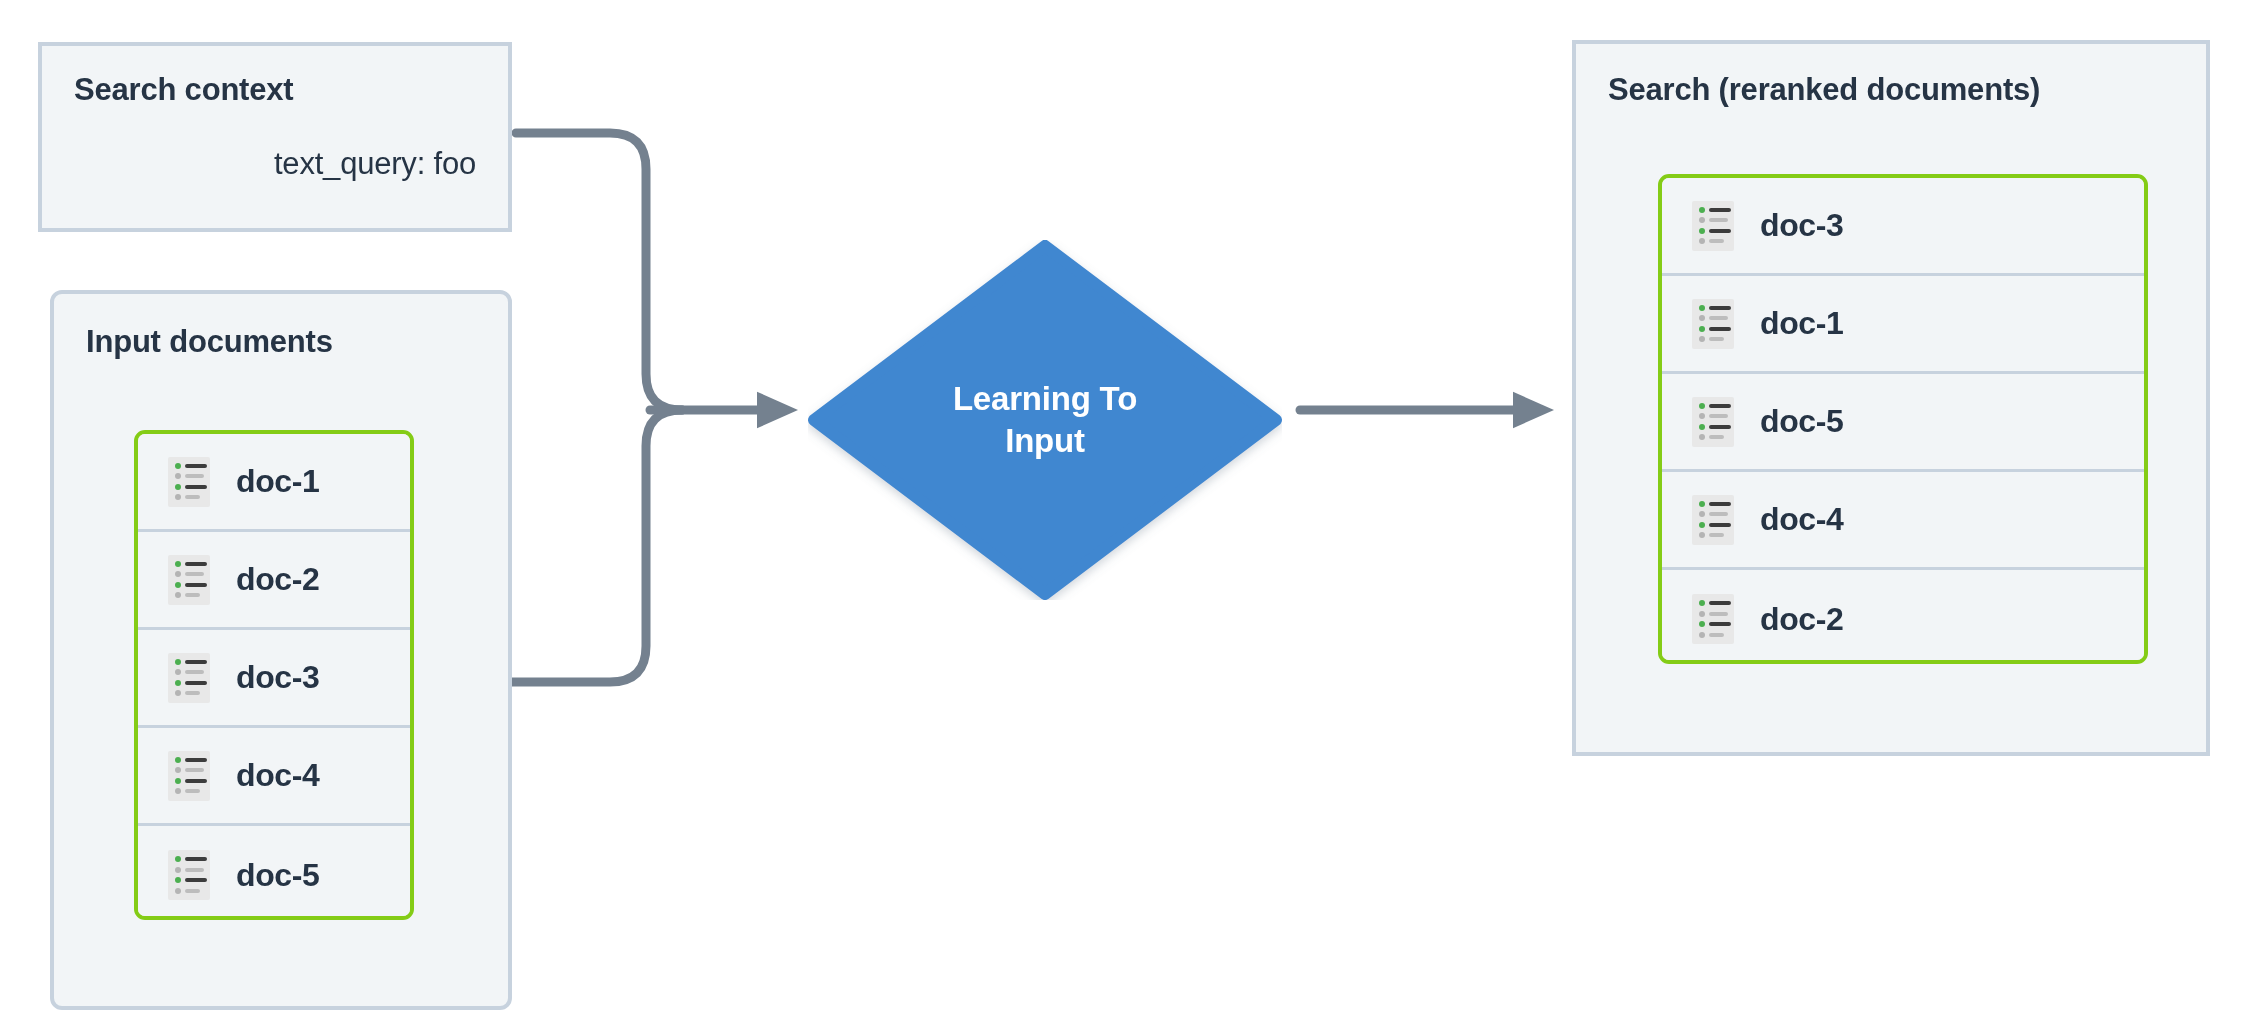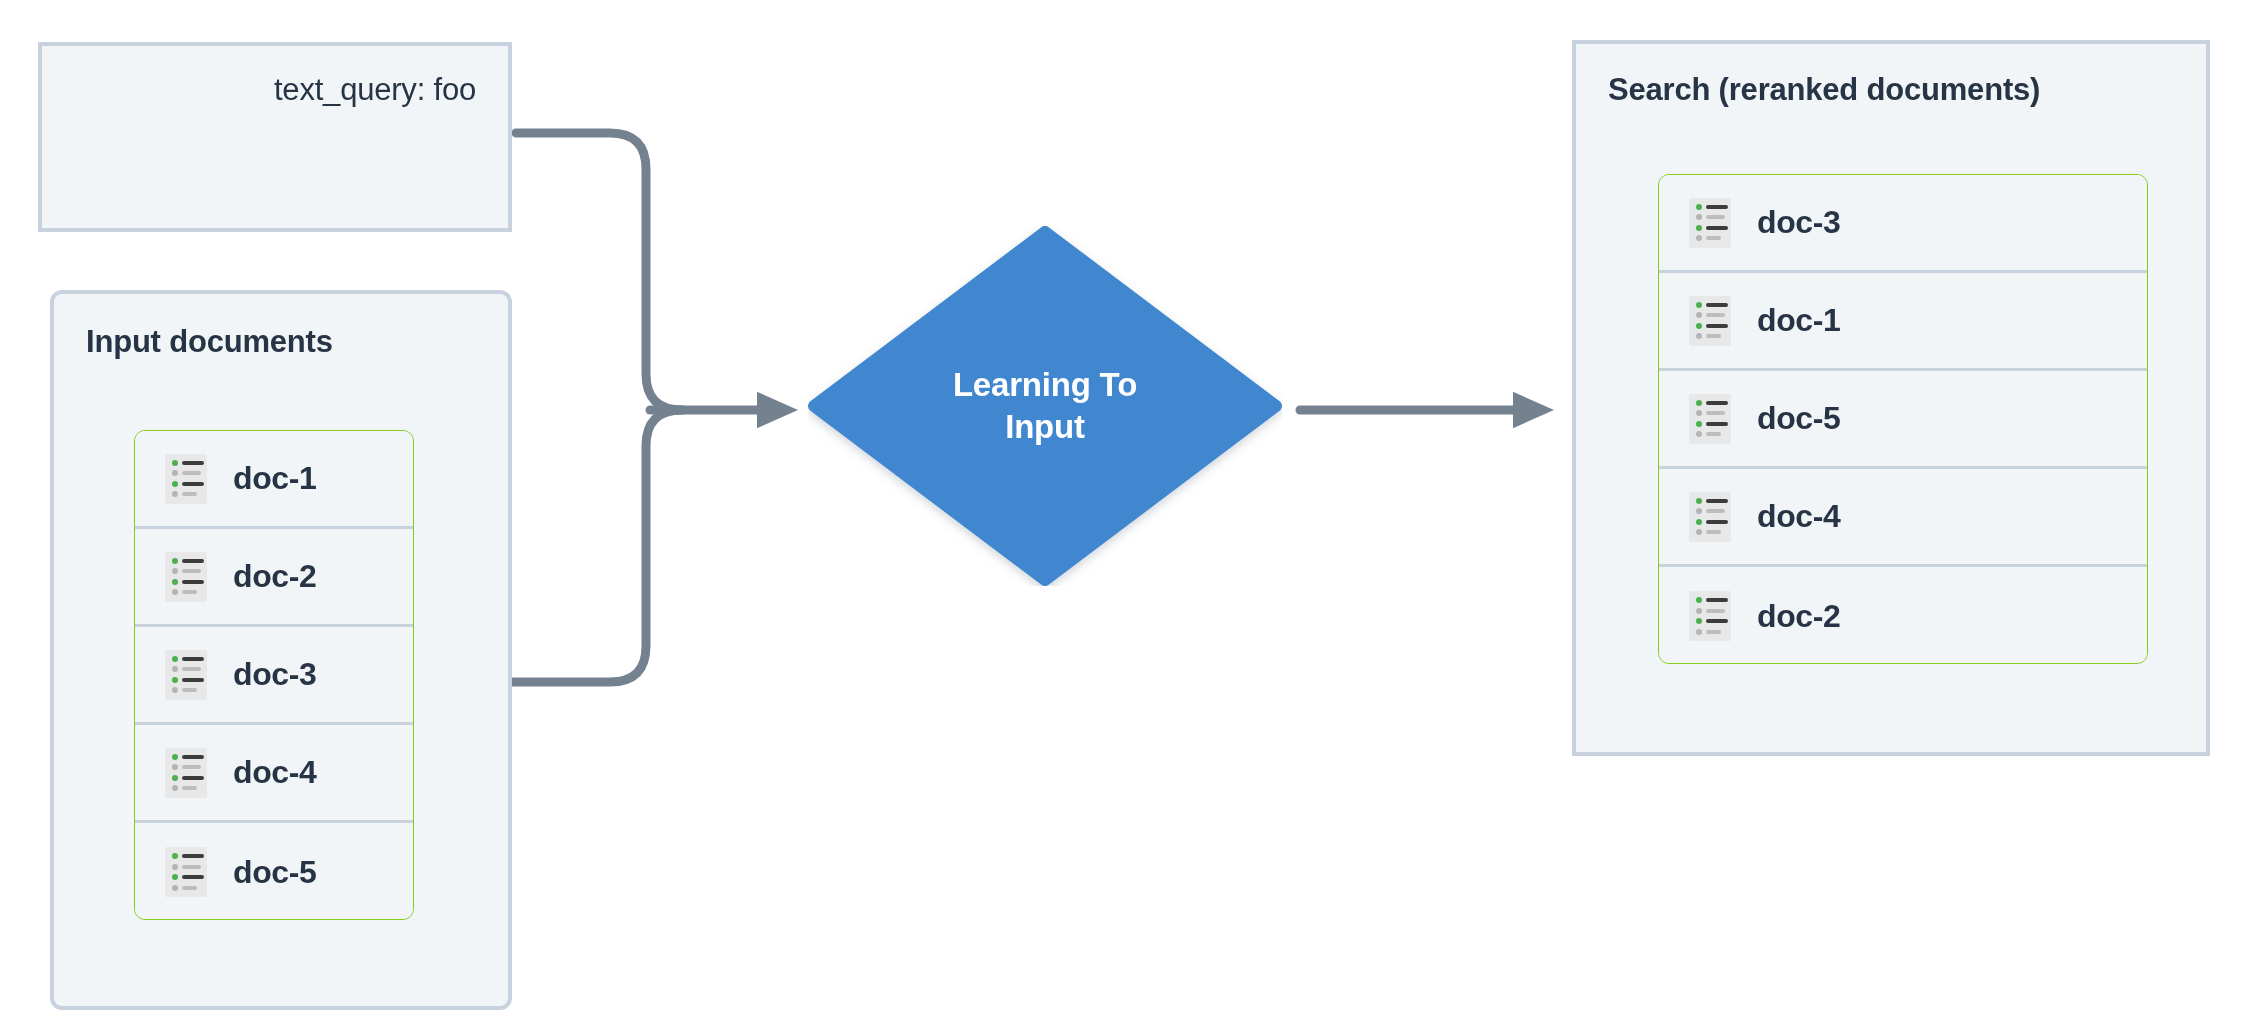--- a/index.html
+++ b/index.html
@@ -69,21 +69,21 @@
     top: 40px;
     width: 638px;
     height: 716px;
     padding: 28px 0 0 0;
   }
   #output-panel .panel-title { margin: 0 0 0 32px; }
 
   
   .doc-stack {
     position: absolute;
-    border: 1px solid #84cc16;
+    border: 4px solid #84cc16;
     border-radius: 11px;
     box-sizing: border-box;
     background: #f2f5f7;
     overflow: hidden;
   }
   #input-stack {
     left: 80px;
     top: 136px;
     width: 280px;
     height: 490px;
@@ -149,21 +149,21 @@
   .bar.light { background: #bdbdbd; }
   .w1 { width: 22px; }
   .w2 { width: 19px; }
   .w3 { width: 22px; }
   .w4 { width: 15px; }
 
   
   #diamond-wrap {
     position: absolute;
     left: 808px;
-    top: 226px;
+    top: 240px;
     width: 474px;
     height: 360px;
   }
   #diamond-shape {
     position: absolute;
     inset: 0;
     width: 100%;
     height: 100%;
   }
   #diamond-label {
@@ -210,20 +210,21 @@
     <path d="M 516 133 L 610 133 Q 646 133 646 169 L 646 374 Q 646 410 682 410" fill="none" stroke="#74818f" stroke-width="9" stroke-linecap="round" stroke-linejoin="round"></path>
 
     <path d="M 508 682 L 610 682 Q 646 682 646 646 L 646 446 Q 646 410 682 410" fill="none" stroke="#74818f" stroke-width="9" stroke-linecap="round" stroke-linejoin="round"></path>
 
     <line x1="650" y1="410" x2="780" y2="410" stroke="#74818f" stroke-width="9" stroke-linecap="round" marker-end="url(#arrowhead)"></line>
 
     <line x1="1300" y1="410" x2="1536" y2="410" stroke="#74818f" stroke-width="9" stroke-linecap="round" marker-end="url(#arrowhead)"></line>
   </svg>
 
   <div class="panel" id="search-context">
+    <div class="panel-title">Search context</div>
     <div class="panel-sub">text_query: foo</div>
   </div>
 
   <div class="panel" id="input-documents">
     <div class="panel-title">Input documents</div>
 
     <div class="doc-stack" id="input-stack">
 
       <div class="doc-row">
         <span class="doc-icon">

